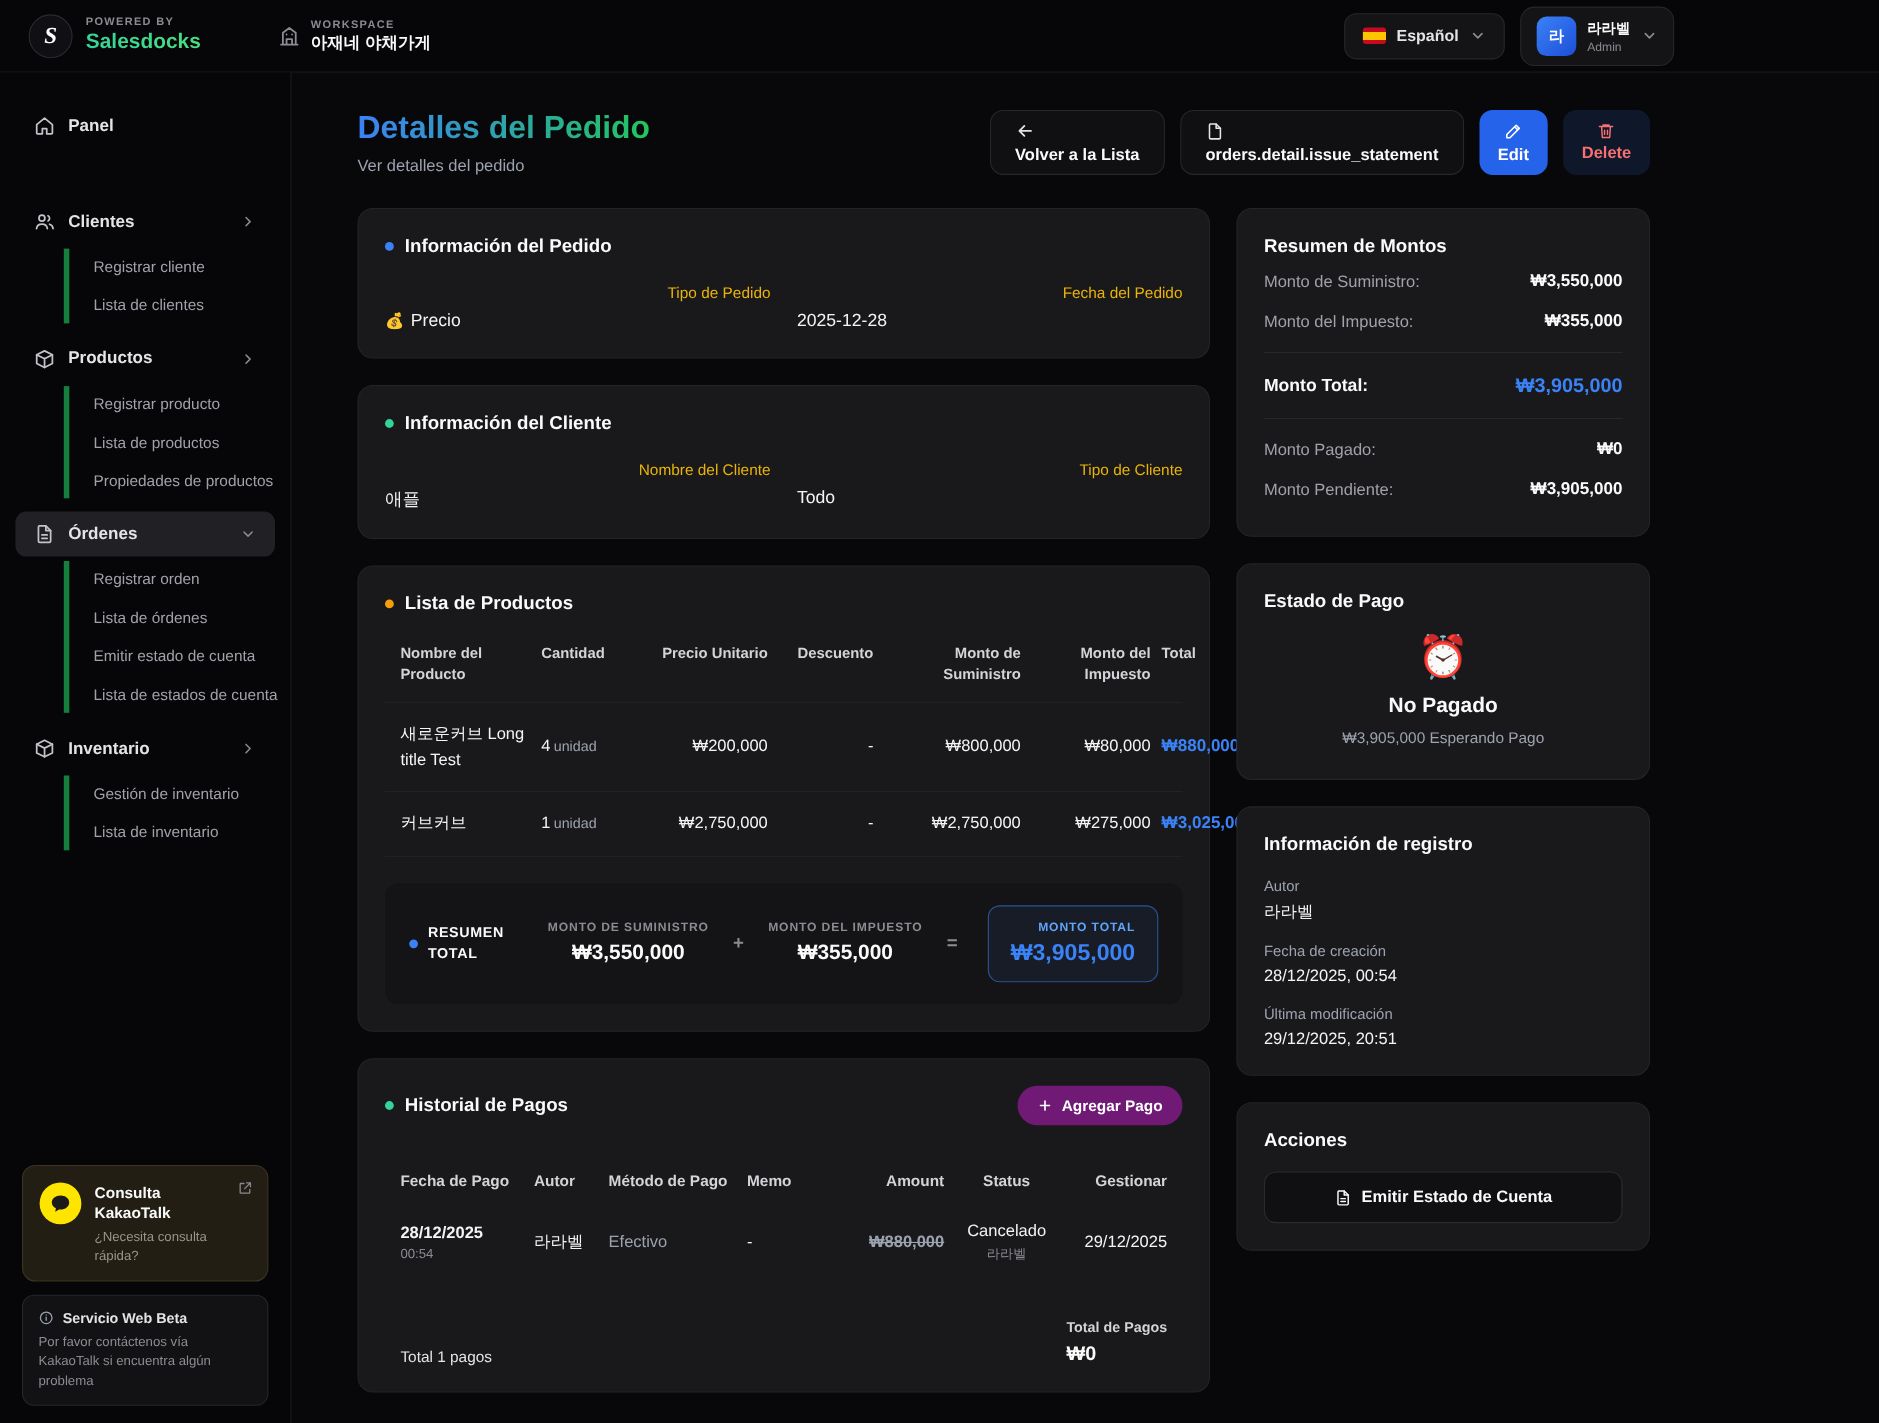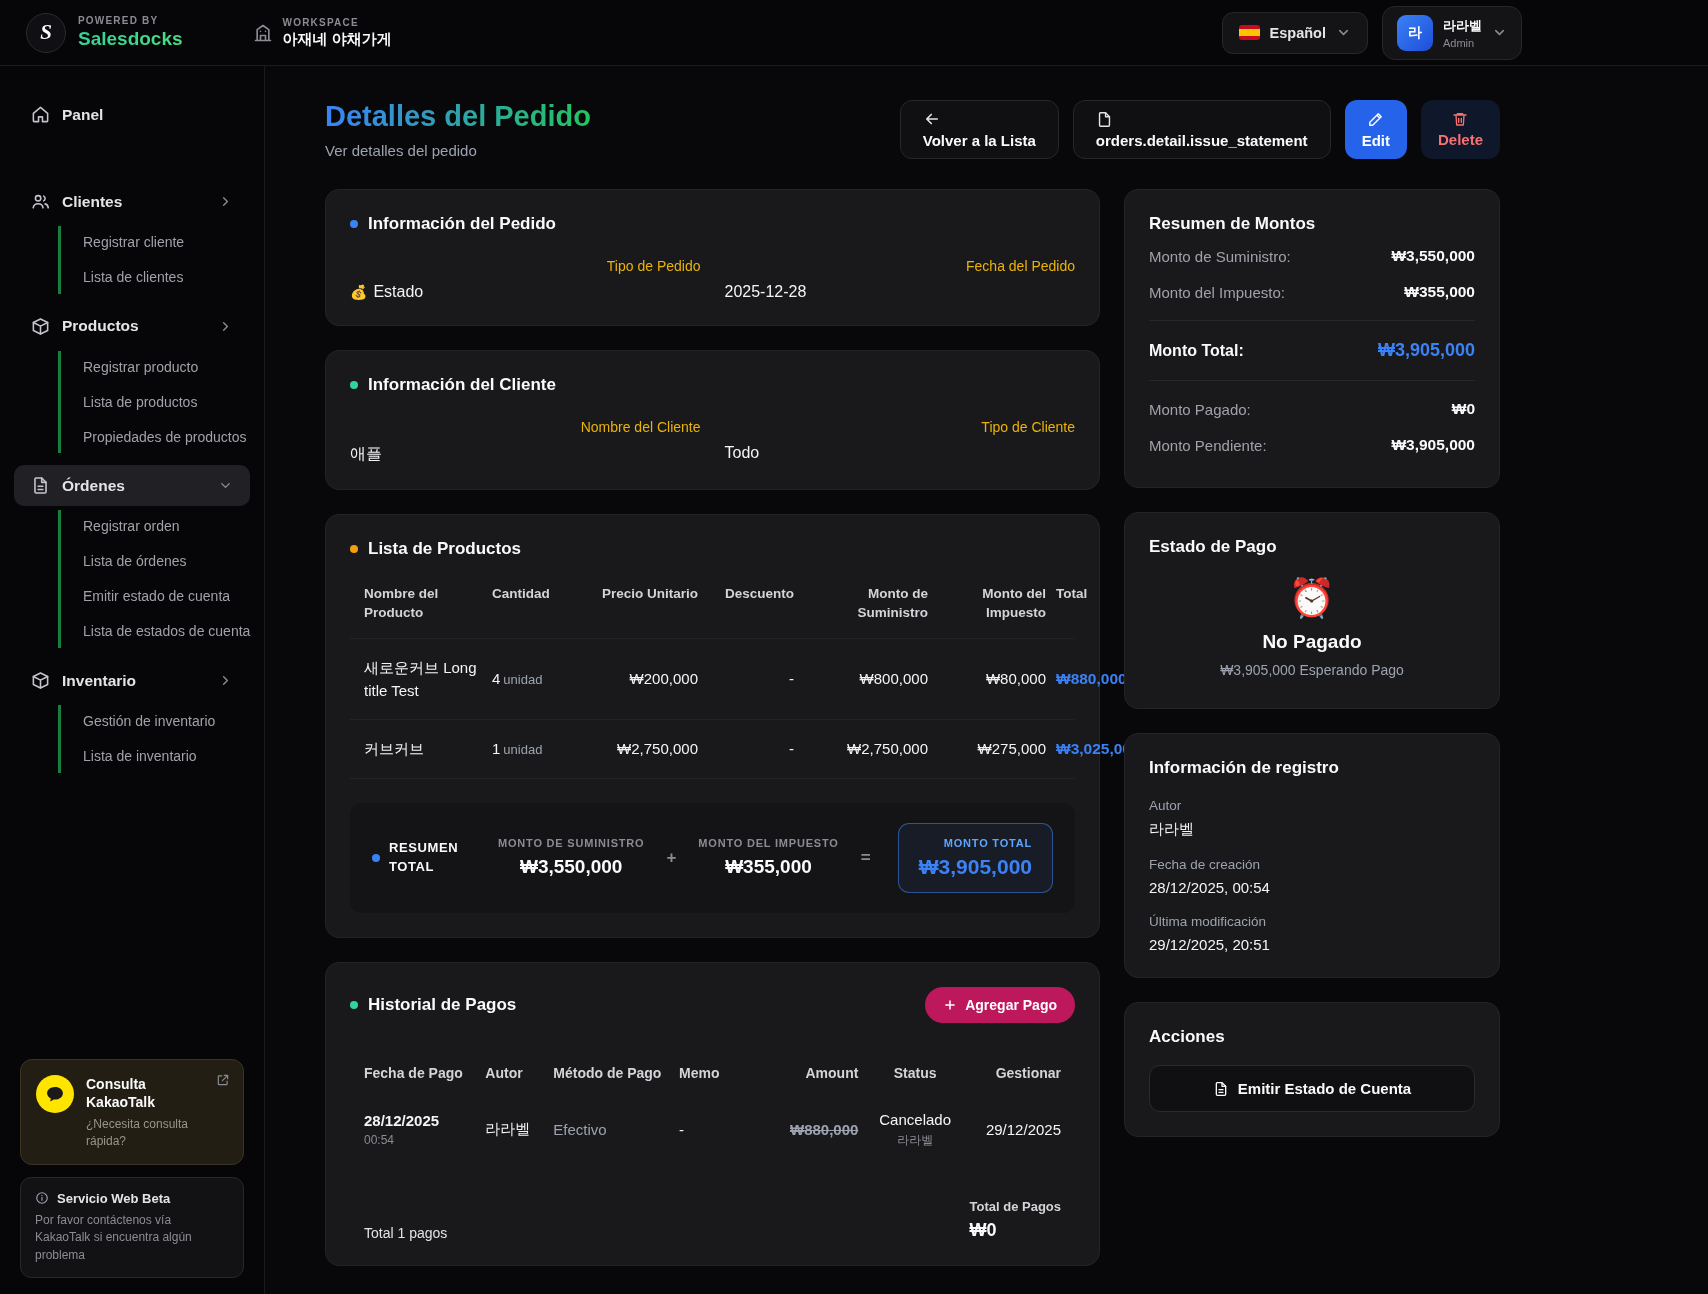--- a/index.html
+++ b/index.html
@@ -41,21 +41,21 @@
     display:flex; flex-direction:column; overflow:hidden; }
   .nav { padding-top:26px; }
   .nav-item { display:flex; align-items:center; gap:12px; margin:2px 14px; padding:11px 17px;
     border-radius:10px; cursor:pointer; font-size:15.5px; font-weight:600; color:#e4e4e7; }
   .nav-item.active { background:#202025; }
   .nav-item .nicon { display:flex; color:#c3c3ca; }
   .nav-item .nlabel { flex:1; }
   .nav-item .chev { display:flex; color:#8b8b93; }
   .nav-panel { margin-bottom:46px; }
   .nav-group { margin-bottom:8px; }
-  .subnav { margin:4px 0 12px 58px; border-left:3px solid #15803d; padding-left:18px;
+  .subnav { margin:4px 0 12px 58px; border-left:5px solid #15803d; padding-left:18px;
     display:flex; flex-direction:column; gap:2px; }
   .sub-item { font-size:14px; color:#a1a1aa; padding:7px 4px; cursor:pointer; line-height:1.35; }
 
   .sidebar-bottom { margin-top:auto; padding:0 20px 16px; display:flex; flex-direction:column; gap:12px; }
   .kakao-card { background:#221e14; border:1px solid #3a3422; border-radius:12px; padding:15px;
     display:flex; gap:12px; position:relative; cursor:pointer; }
   .kakao-icon { width:38px; height:38px; min-width:38px; border-radius:50%; background:#fee500;
     display:flex; align-items:center; justify-content:center; color:#1a1a1a; }
   .kakao-title { font-size:14px; font-weight:700; color:#fafafa; line-height:1.3; width:90px; }
   .kakao-sub { font-size:12px; color:#9a958a; margin-top:5px; line-height:1.35; }
@@ -116,21 +116,21 @@
   .sum-val { font-size:19px; font-weight:800; color:#fafafa; }
   .sum-op { font-size:17px; color:#8b8b93; font-weight:600; padding:0 6px; }
   .sum-total { margin-left:auto; border:1px solid rgba(59,130,246,.55); background:rgba(59,130,246,.08);
     border-radius:11px; padding:13px 20px; text-align:right; }
   .sum-total .sum-cap { color:#60a5fa; margin-bottom:6px; }
   .sum-total-val { font-size:21px; font-weight:800; color:#3b82f6; }
 
   
   .pay-header { display:flex; align-items:center; justify-content:space-between; margin-bottom:26px; }
   .pay-title-row { display:flex; align-items:center; gap:10px; }
-  .btn-add { background:#be185d; color:#fff; border:none; border-radius:18px; padding:10px 18px;
+  .btn-add { background:#701a75; color:#fff; border:none; border-radius:18px; padding:10px 18px;
     display:flex; align-items:center; gap:8px; font-size:14px; font-weight:700; cursor:pointer; font-family:inherit; }
   .payrow { display:grid; grid-template-columns:1.25fr .65fr 1.3fr .7fr 1.2fr 1.05fr 1fr;
     column-gap:10px; align-items:center; padding:16px 14px; }
   .payhead { padding-bottom:14px; }
   .payhead .hc { font-size:14px; font-weight:700; color:#d4d4d8; }
   .payrow .a-right { text-align:right; }
   .payrow .a-center { text-align:center; }
   .pay-date { font-size:15px; font-weight:600; color:#f4f4f5; }
   .pay-time { font-size:12px; color:#8b8b93; margin-top:4px; }
   .pay-plain { font-size:15px; color:#f4f4f5; }
@@ -397,21 +397,21 @@
 
         <section class="card">
           <div class="card-title-row">
             <span class="dot blue"></span>
             <span class="card-title">Información del Pedido</span>
           </div>
           <div class="field-grid">
             <div>
               <div class="field-label">Tipo de Pedido</div>
               <div class="field-value">
-                <span class="badge-emoji">💰</span><span>Estado</span>
+                <span class="badge-emoji">💰</span><span>Precio</span>
               </div>
             </div>
             <div>
               <div class="field-label">Fecha del Pedido</div>
               <div class="field-value">2025-12-28</div>
             </div>
           </div>
         </section>
 
         <section class="card">

